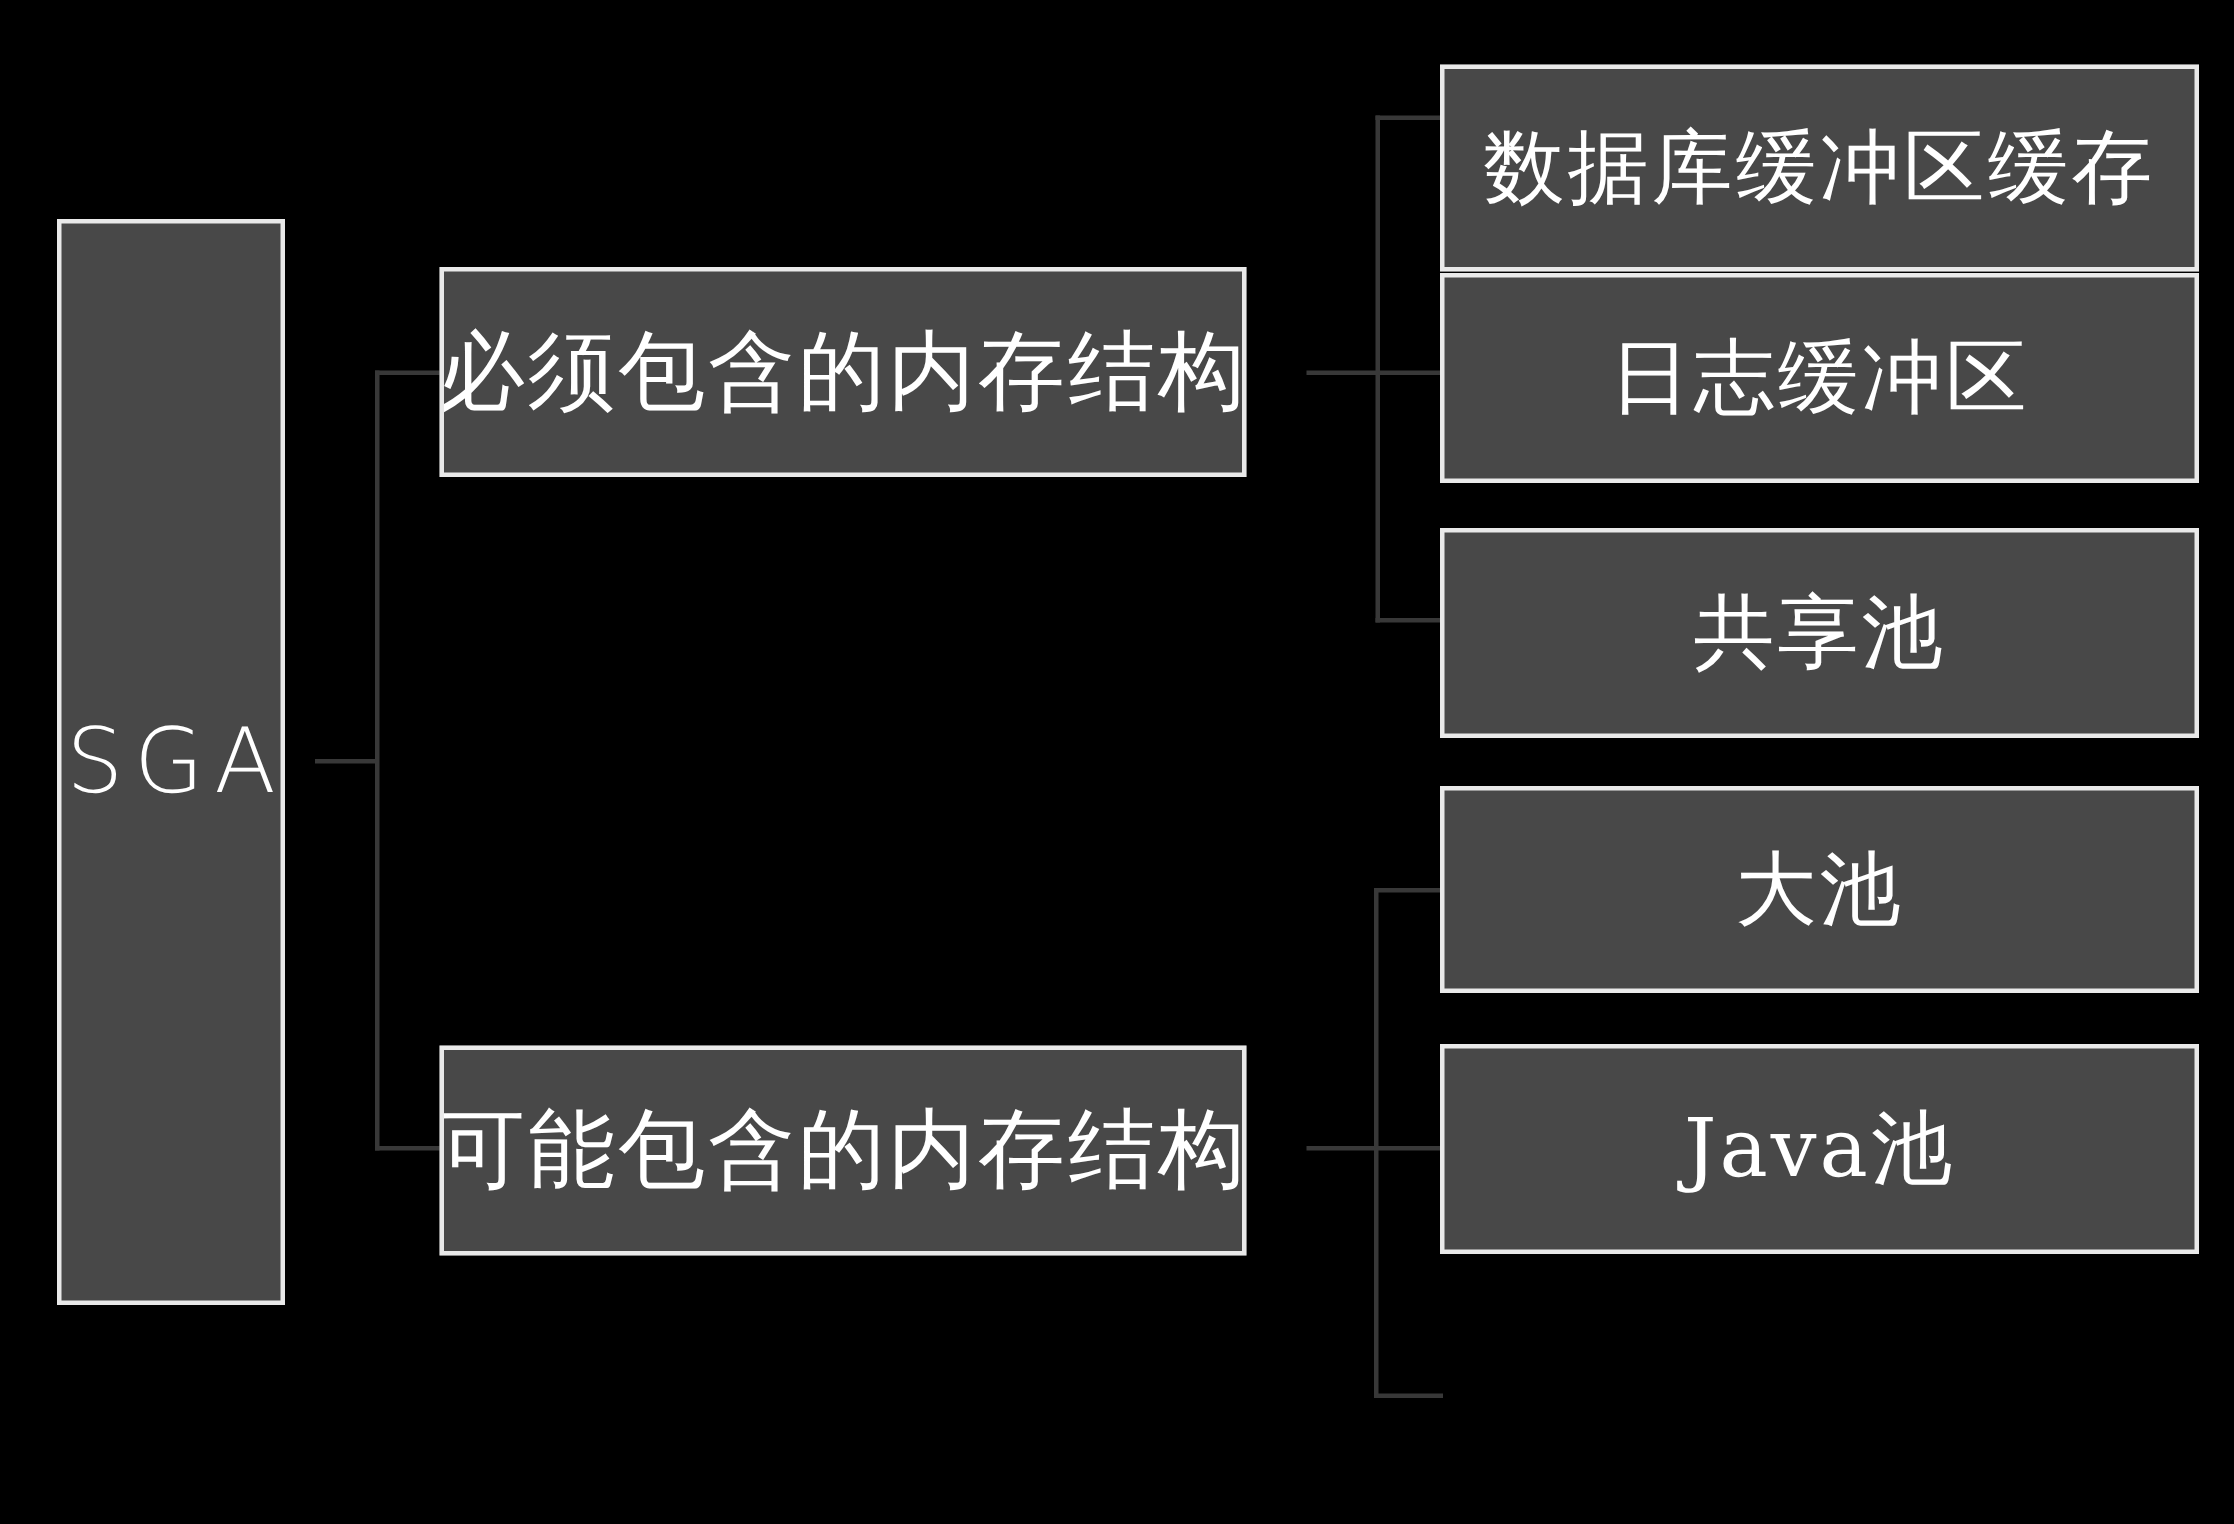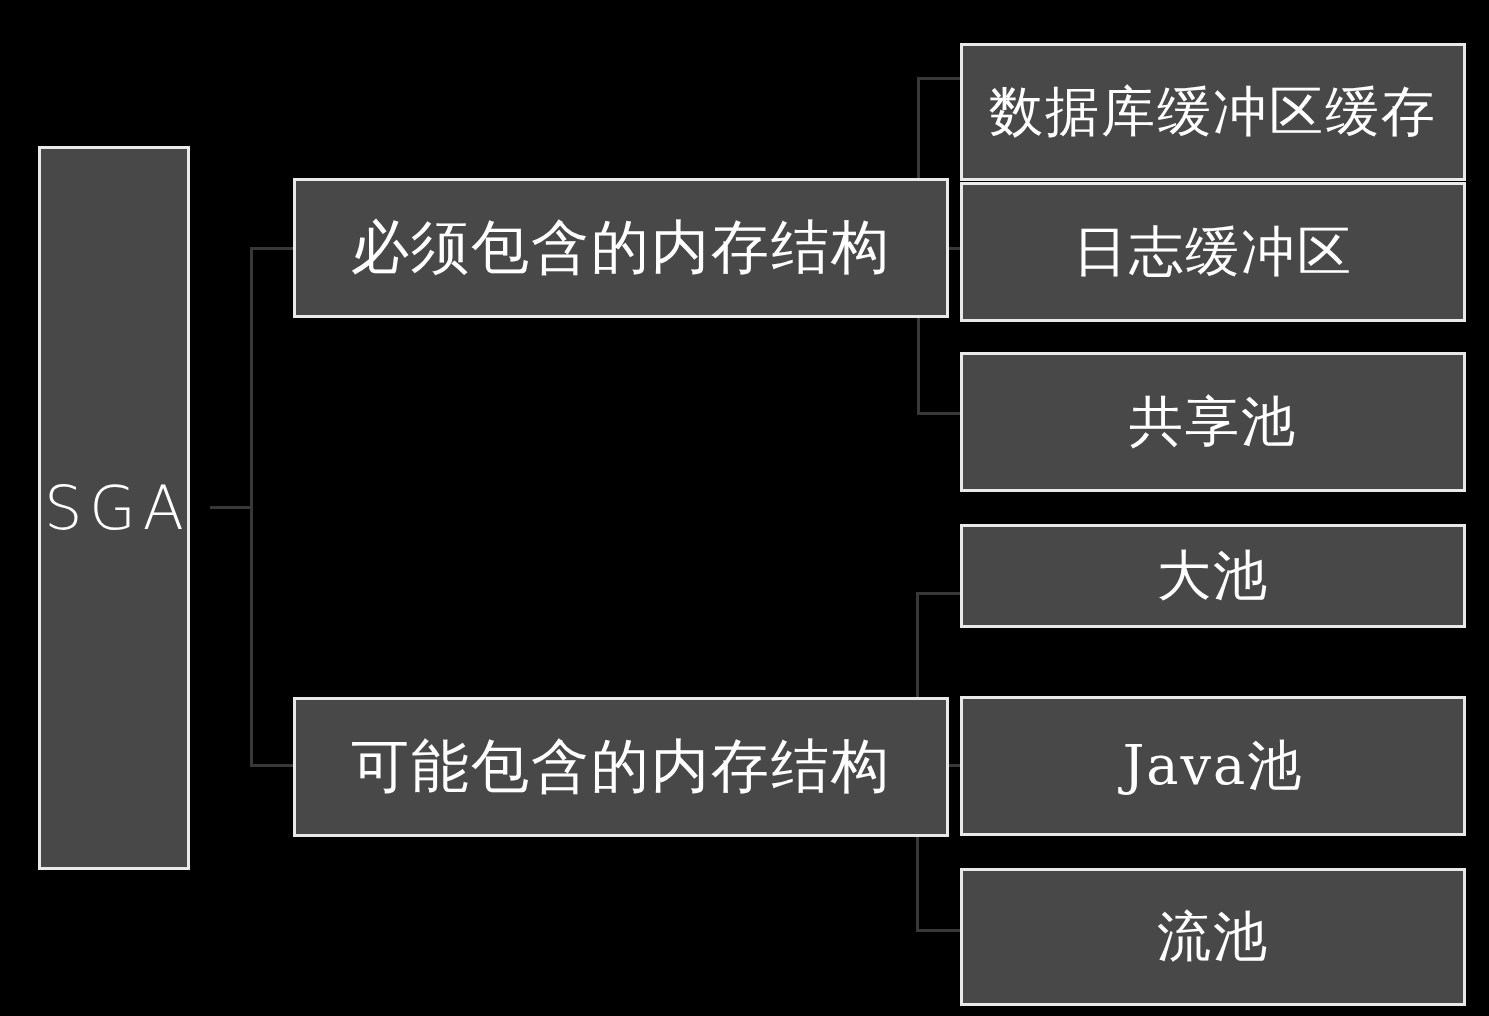--- a/index.html
+++ b/index.html
@@ -36,36 +36,36 @@
   }
   .node-root {
     left: 38px; top: 146px; width: 152px; height: 724px;
     font-family: "DejaVu Sans", "Liberation Sans", sans-serif;
     font-weight: 200;
     font-size: 60px;
     letter-spacing: 7px;
     text-indent: 7px; 
   }
   .node-branch {
-    left: 293px; width: 656px; height: 140px;
+    left: 293px; width: 538px; height: 140px;
     font-size: 58px;
     letter-spacing: 2px;
     text-align: right;
   }
   .node-branch-1 { top: 178px; }
   .node-branch-2 { top: 697px; }
   .node-leaf {
     left: 960px; width: 506px;
     font-size: 54px;
     letter-spacing: 2px;
   }
   .node-leaf-1 { top: 10px;  height: 138px; margin-top: 33px; }
   .node-leaf-2 { top: 182px; height: 140px; }
   .node-leaf-3 { top: 352px; height: 140px; }
-  .node-leaf-4 { top: 524px; height: 104px; }
+  .node-leaf-4 { top: 524px; height: 138px; }
   .node-leaf-5 { top: 696px; height: 140px; }
   .node-leaf-6 { top: 868px; height: 138px; }
 
   
   .l-stub  { left: 210px; top: 506px; width: 42px; height: 3px; }
   .l-vert  { left: 250px; top: 247px; width: 3px;  height: 520px; }
   .l-top   { left: 250px; top: 247px; width: 45px; height: 3px; }
   .l-bot   { left: 250px; top: 764px; width: 45px; height: 3px; }
 
   
@@ -109,15 +109,14 @@
   <div class="node node-leaf node-leaf-1 cjk">数据库缓冲区缓存</div>
 
   <div class="node node-leaf node-leaf-3 cjk">共享池</div>
 
   <div class="node node-leaf node-leaf-2 cjk">日志缓冲区</div>
 
   <div class="node node-leaf node-leaf-4 cjk">大池</div>
 
   <div class="node node-leaf node-leaf-5 cjk">Java池</div>
 
-  <div class="node node-leaf node-leaf-6 cjk">流池</div>
 
 </div>
 
 </body></html>

